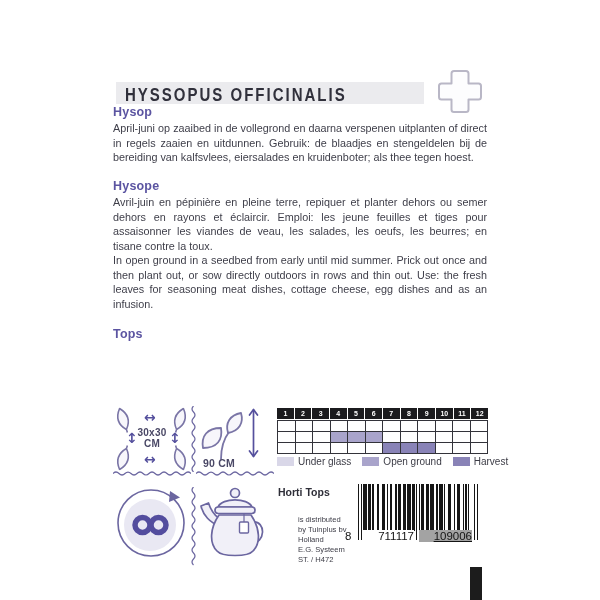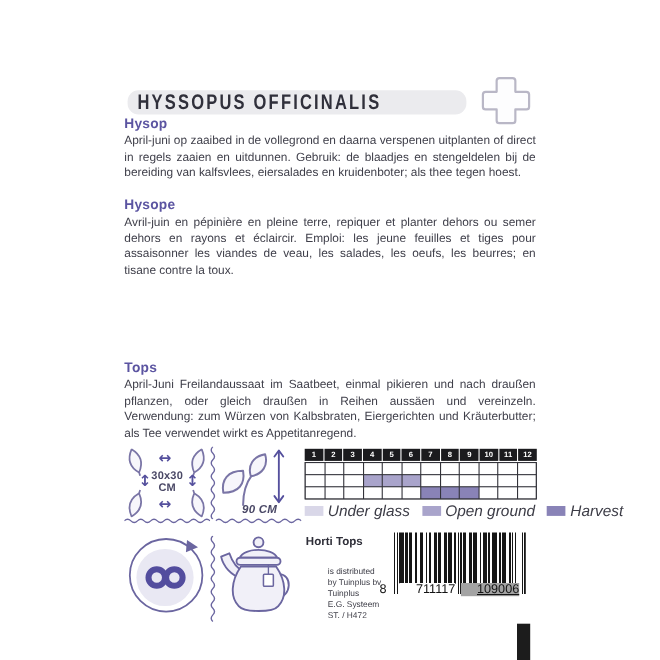--- a/index.html
+++ b/index.html
@@ -1,21 +1,21 @@
 <!DOCTYPE html>
 <html><head>
 <meta charset="utf-8">
 <style>
   html,body{margin:0;padding:0;background:#ffffff;}
   .page{position:relative;width:600px;height:600px;background:#ffffff;overflow:hidden;
         font-family:"Liberation Sans",sans-serif;color:#3e3e49;}
 
   
   .title-band{position:absolute;left:116px;top:82px;width:308px;height:22px;
-              background:#ebebee;border-radius:10px;display:flex;align-items:center;}
+              background:#ebebee;border-radius:0;display:flex;align-items:center;}
   .title-text{display:inline-block;margin-left:9px;font-size:15px;font-weight:bold;
               letter-spacing:2px;color:#30303b;transform:scaleY(1.28);transform-origin:center;
               white-space:nowrap;}
 
   .cross-icon{position:absolute;left:433px;top:67px;}
 
   
   .lang{position:absolute;left:113px;width:374px;}
   .lang h2{margin:0 0 2px 0;font-size:12.5px;font-weight:bold;color:#5b54a1;letter-spacing:.2px;}
   .lang p{margin:0;font-size:10.8px;line-height:14.6px;text-align:justify;color:#3e3e49;}
@@ -37,21 +37,21 @@
   .calendar{position:absolute;left:277px;top:408px;width:211px;}
   .month-header{display:grid;grid-template-columns:repeat(12,1fr);gap:1px;background:#ffffff;}
   .mcell{height:11px;background:#1b1b1e;color:#ffffff;font-size:7px;font-weight:bold;
          display:flex;align-items:center;justify-content:center;}
   .cal-grid{margin-top:1px;display:grid;grid-template-columns:repeat(12,1fr);gap:1px;
             background:#33333a;border:1px solid #33333a;}
   .gcell{height:10px;background:#ffffff;}
   .legend{position:absolute;left:277px;top:456px;width:211px;display:flex;align-items:center;}
   .legend-item{display:flex;align-items:center;margin-right:11px;}
   .swatch{width:17px;height:9px;display:inline-block;margin-right:4px;}
-  .legend-label{font-size:14px;color:#3c3c46;white-space:nowrap;font-style:italic;}
+  .legend-label{font-size:10px;color:#3c3c46;white-space:nowrap;}
 
   
   .circle-icon{position:absolute;left:114px;top:486px;}
   .teapot-icon{position:absolute;left:198px;top:486px;}
 
   
   .distributor{position:absolute;left:278px;top:486px;width:70px;}
   .distributor .dname{font-size:10.5px;font-weight:bold;color:#2e2e38;margin-bottom:17px;}
   .distributor .dline{font-size:7.6px;line-height:10px;color:#3c3c46;padding-left:20px;}
 
@@ -81,24 +81,24 @@
 
   <section class="lang s1">
     <h2>Hysop</h2>
     <p>April-juni op zaaibed in de vollegrond en daarna verspenen uitplanten of direct in regels zaaien en uitdunnen. Gebruik: de blaadjes en stengeldelen bij de bereiding van kalfsvlees, eiersalades en kruidenboter; als thee tegen hoest.</p>
   </section>
   <section class="lang s2">
     <h2>Hysope</h2>
     <p>Avril-juin en pépinière en pleine terre, repiquer et planter dehors ou semer dehors en rayons et éclaircir. Emploi: les jeune feuilles et tiges pour assaisonner les viandes de veau, les salades, les oeufs, les beurres; en tisane contre la toux.</p>
   </section>
   <section class="lang s3">
+    <p>In open ground in a seedbed from early until mid summer. Prick out once and then plant out, or sow directly outdoors in rows and thin out. Use: the fresh leaves for seasoning meat dishes, cottage cheese, egg dishes and as an infusion.</p>
   </section>
   <section class="lang s4">
     <h2>Tops</h2>
-    <p>April-Juni Freilandaussaat im Saatbeet, einmal pikieren und nach draußen pflanzen, oder gleich draußen in Reihen aussäen und vereinzeln. Verwendung: zum Würzen von Kalbsbraten, Eiergerichten und Kräuterbutter; als Tee verwendet wirkt es Appetitanregend.</p>
   </section>
 
   <div class="panel spacing-panel">
     <svg class="leaf" style="left:1px;top:2px;transform:rotate(-18deg)" width="19" height="27" viewBox="0 0 24 34">
       <path d="M12 1 C5 9 3 19 12 29 C21 19 19 9 12 1 Z M12 29 L12 33" fill="#f7f6fb" stroke="#7a75a6" stroke-width="2" stroke-linejoin="round"></path>
     </svg>
     <svg class="leaf" style="left:57px;top:2px;transform:rotate(18deg)" width="19" height="27" viewBox="0 0 24 34">
       <path d="M12 1 C5 9 3 19 12 29 C21 19 19 9 12 1 Z M12 29 L12 33" fill="#f7f6fb" stroke="#7a75a6" stroke-width="2" stroke-linejoin="round"></path>
     </svg>
     <svg class="leaf" style="left:1px;top:39px;transform:rotate(198deg)" width="19" height="27" viewBox="0 0 24 34">
@@ -127,21 +127,21 @@
         <path d="M30 26 C27 16 32 8 43 6 C46 16 41 24 30 26 Z" fill="#f7f6fb"></path>
       </g>
     </svg>
     <svg style="position:absolute;left:51px;top:2px" width="13" height="52" viewBox="0 0 13 52">
       <g stroke="#55509d" stroke-width="1.7" fill="none" stroke-linecap="round" stroke-linejoin="round">
         <line x1="6.5" y1="3" x2="6.5" y2="49"></line>
         <polyline points="2.5,8 6.5,2.5 10.5,8"></polyline>
         <polyline points="2.5,44 6.5,49.5 10.5,44"></polyline>
       </g>
     </svg>
-    <span class="dim-label" style="left:17px;top:52px;width:46px;font-size:10.5px;font-style:italic;">90 CM</span>
+    <span class="dim-label" style="left:0;top:52px;width:46px;font-size:10.5px;">90 CM</span>
   </div>
 
   <svg class="wavy" style="left:113px;top:470px" width="78" height="7" viewBox="0 0 78 7">
     <path d="M0 3.5 Q3 0.5 6 3.5 T12 3.5 T18 3.5 T24 3.5 T30 3.5 T36 3.5 T42 3.5 T48 3.5 T54 3.5 T60 3.5 T66 3.5 T72 3.5 T78 3.5" fill="none" stroke="#6b66a0" stroke-width="1.2"></path>
   </svg>
   <svg class="wavy" style="left:196px;top:470px" width="78" height="7" viewBox="0 0 78 7">
     <path d="M0 3.5 Q3 0.5 6 3.5 T12 3.5 T18 3.5 T24 3.5 T30 3.5 T36 3.5 T42 3.5 T48 3.5 T54 3.5 T60 3.5 T66 3.5 T72 3.5 T78 3.5" fill="none" stroke="#6b66a0" stroke-width="1.2"></path>
   </svg>
 
   <div class="calendar">
@@ -235,21 +235,21 @@
       <path d="M21 29 C12 42 11 57 19 65 C24 71 50 71 55 65 C63 57 62 42 53 29 Z"></path>
       <line x1="46" y1="28" x2="46" y2="36" stroke-width="1.2"></line>
       <rect x="41.5" y="36" width="9" height="11" rx="1" fill="#ffffff" stroke-width="1.4"></rect>
     </g>
   </svg>
 
   <div class="distributor">
     <div class="dname">Horti Tops</div>
     <div class="dline">is distributed</div>
     <div class="dline">by Tuinplus bv</div>
-    <div class="dline">Tuinplus</div>
+    <div class="dline">Holland</div>
     <div class="dline">E.G. Systeem</div>
     <div class="dline">ST. / H472</div>
   </div>
 
   <div class="barcode">
     <svg width="120" height="56" viewBox="0 0 95 56" preserveAspectRatio="none" shape-rendering="crispEdges" fill="#161616">
         <rect x="0" y="0" width="1" height="56"></rect>
         <rect x="2" y="0" width="1" height="56"></rect>
         <rect x="4" y="0" width="1" height="47"></rect>
         <rect x="5" y="0" width="1" height="47"></rect>

